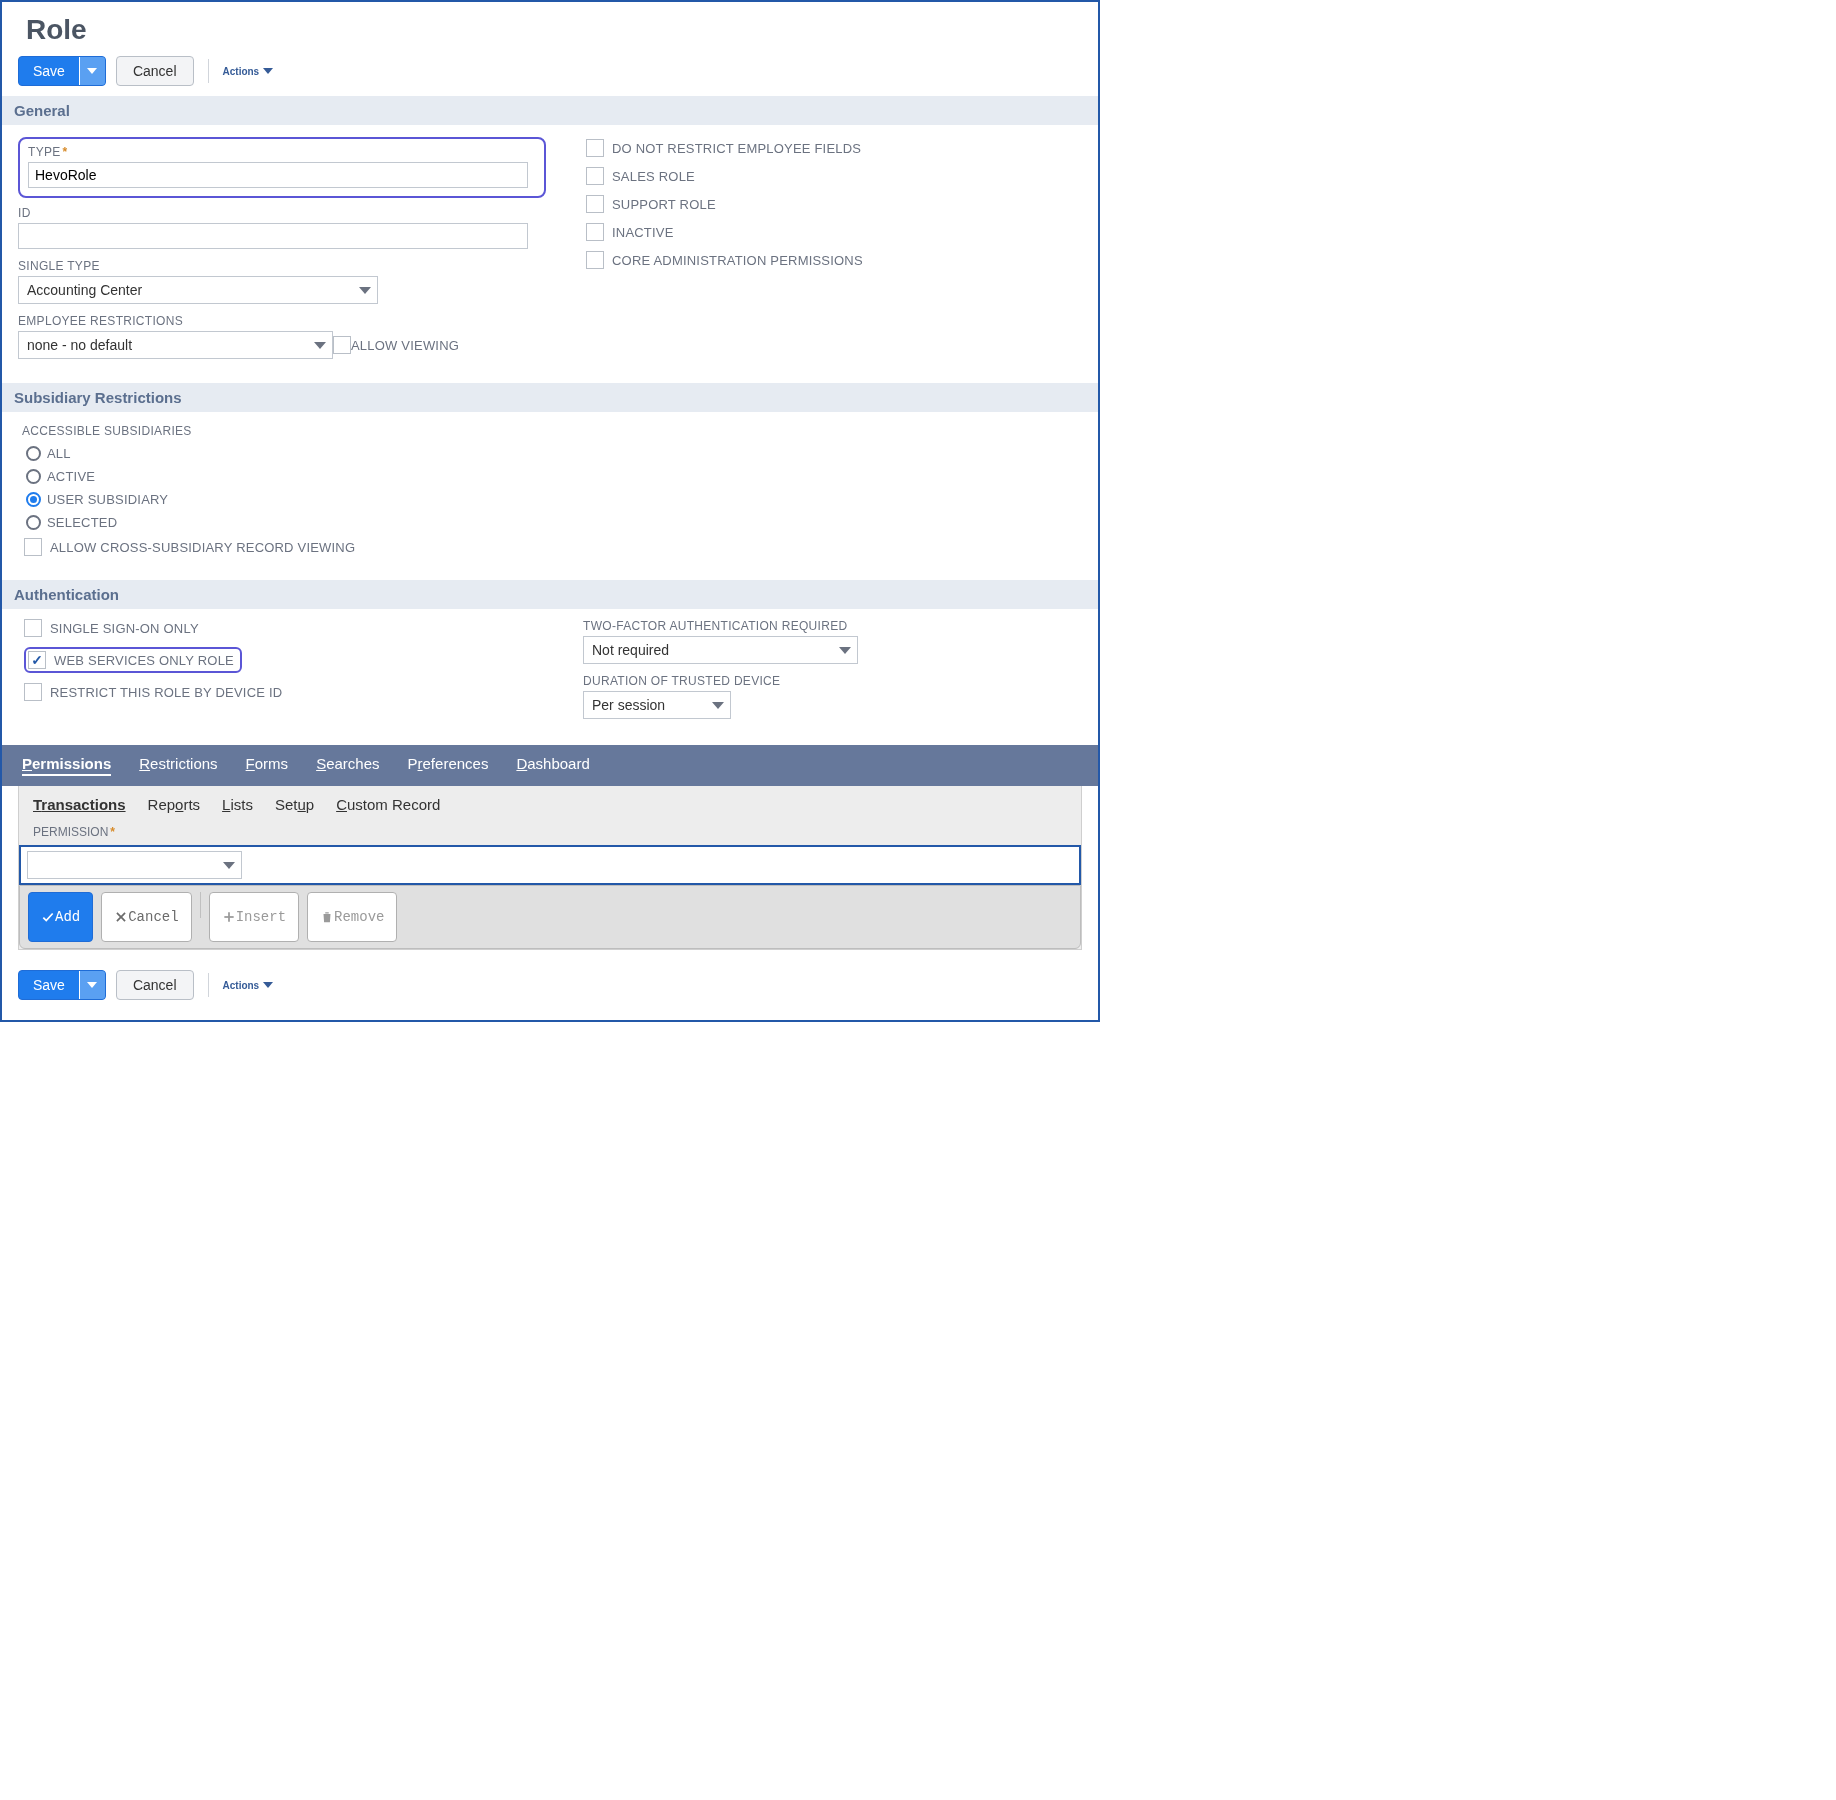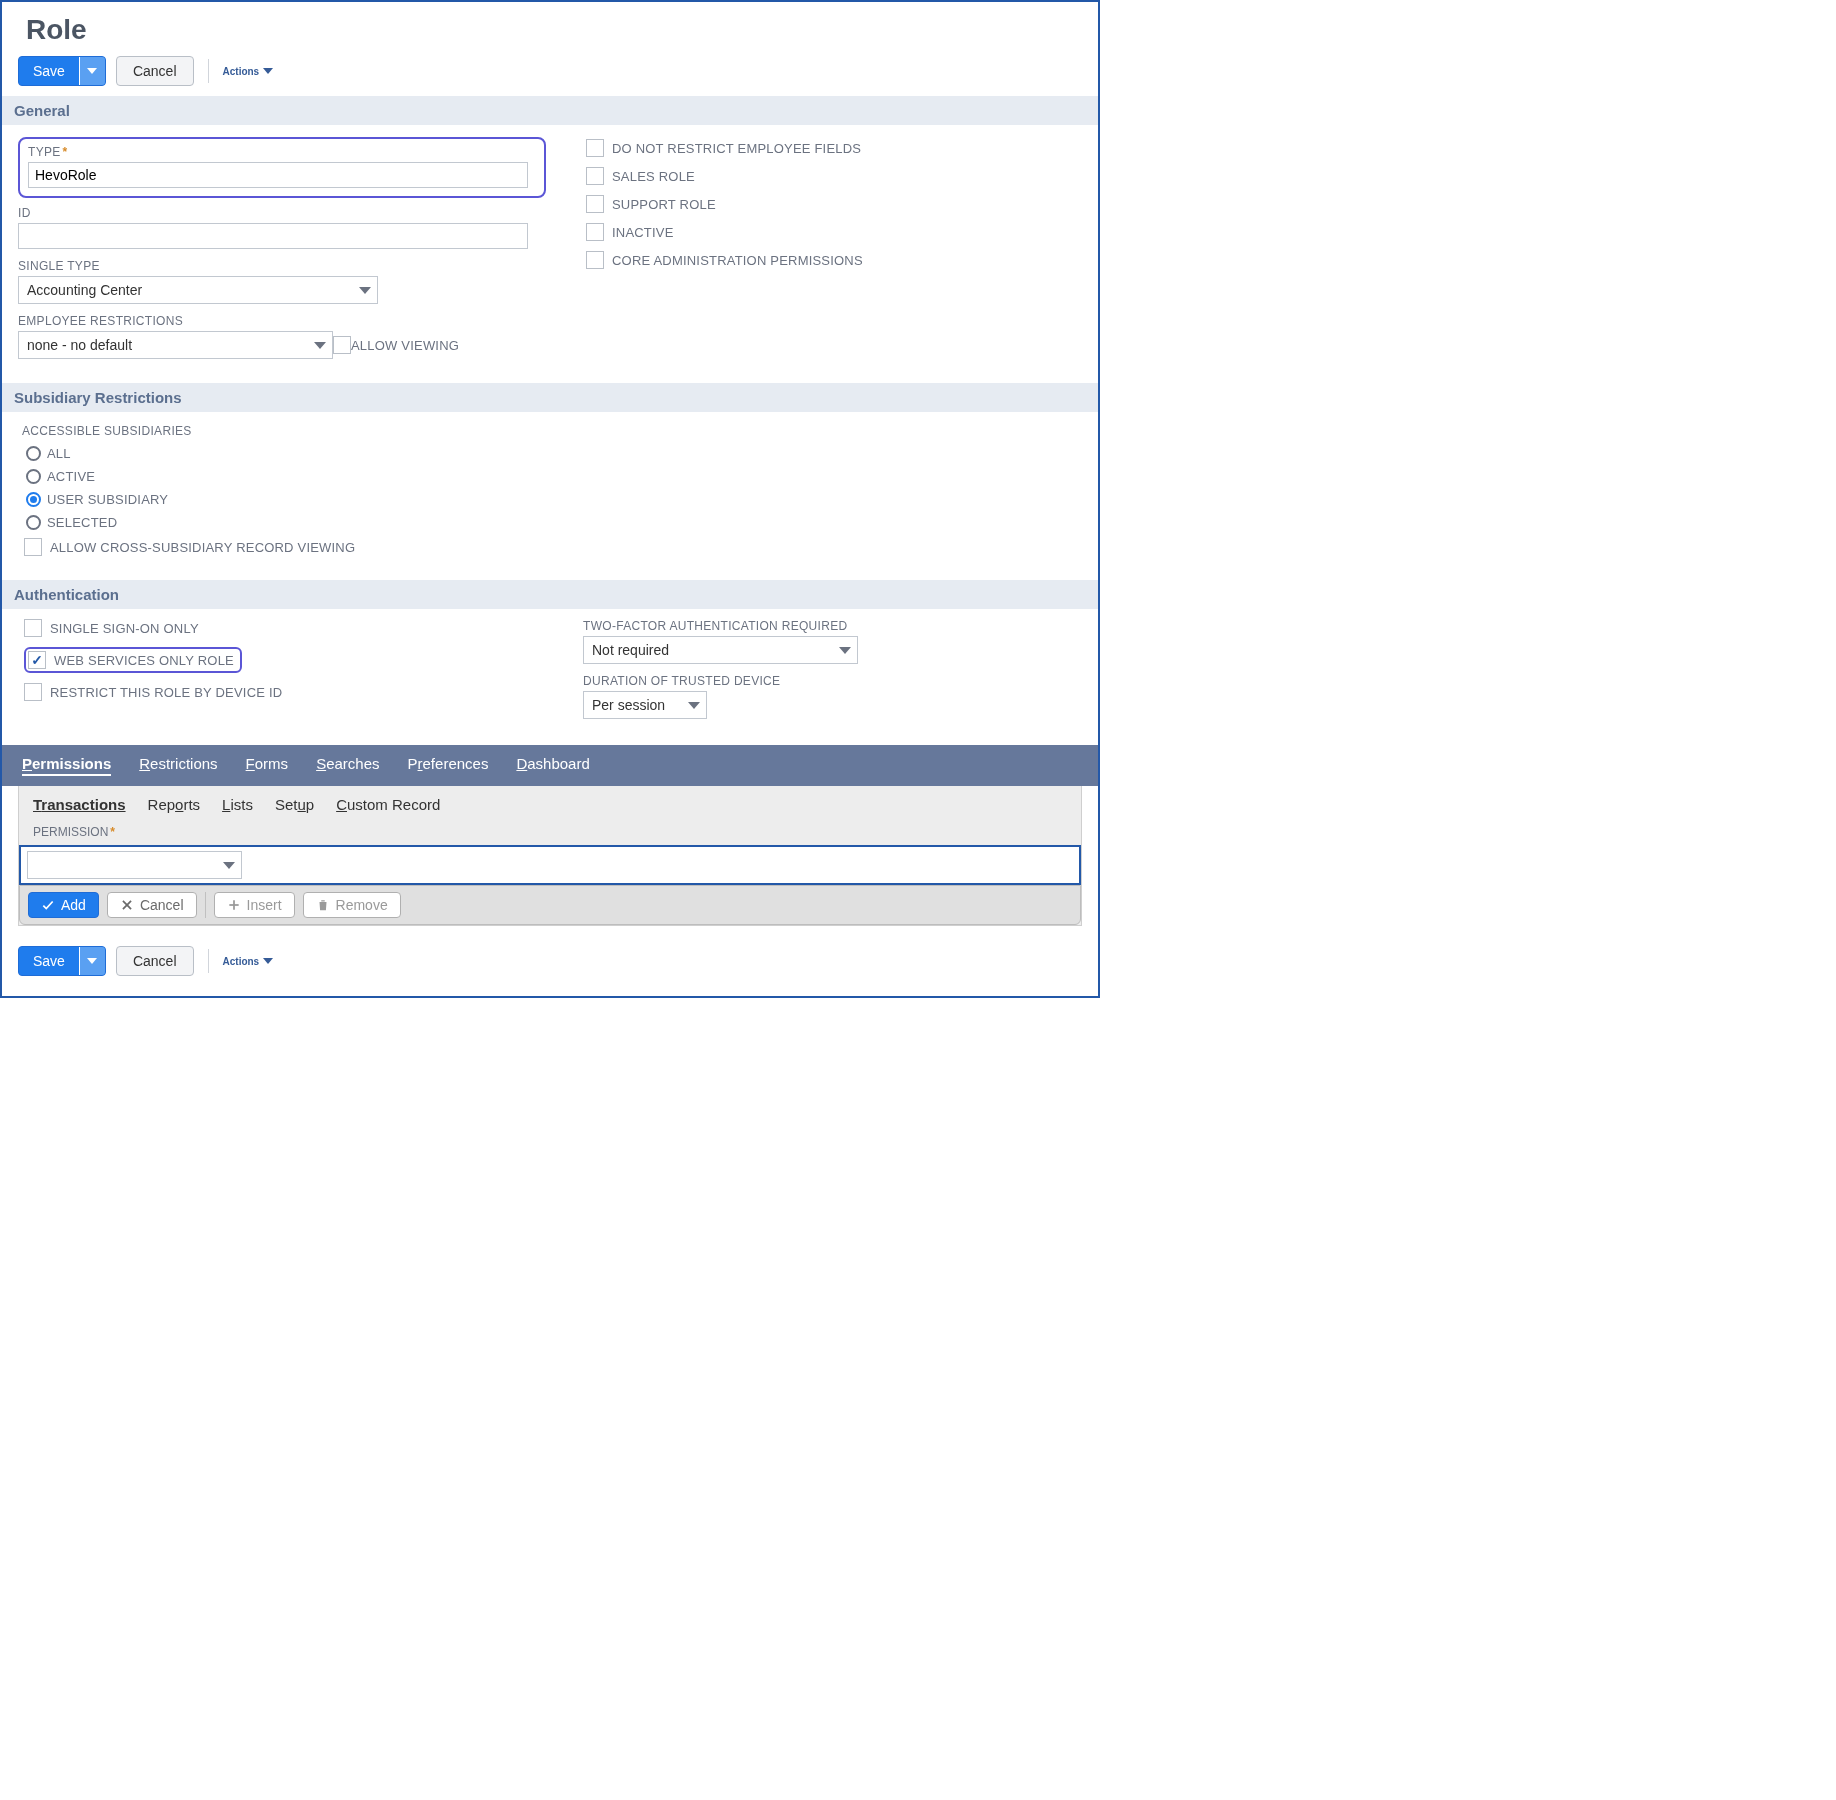--- a/index.html
+++ b/index.html
@@ -116,21 +116,21 @@
     align-items: center;
     border: 1px solid #c2c8d0;
     background: #fff;
     height: 28px;
     padding: 0 6px 0 8px;
     justify-content: space-between;
   }
   .select-wrap.w360 { width: 360px; }
   .select-wrap.w310 { width: 315px; }
   .select-wrap.w270 { width: 275px; }
-  .select-wrap.w150 { width: 124px; }
+  .select-wrap.w150 { width: 148px; }
   .select-wrap.w210 { width: 215px; }
   .select-txt { font-size: 14px; color: #333; }
   .chev {
     width: 0; height: 0;
     border-left: 6px solid transparent;
     border-right: 6px solid transparent;
     border-top: 7px solid #6b7280;
   }
   .chev.small {
     border-left-width: 5px;
@@ -255,28 +255,28 @@
     border: 1px solid #bdbdbd;
     border-radius: 0 0 6px 6px;
     padding: 6px 8px;
     display: flex;
     gap: 8px;
     margin-top: 0;
   }
   .ab-btn {
     display: inline-flex;
     align-items: center;
-    gap: 6px;
     border: 1px solid #b0b0b0;
     border-radius: 4px;
-    padding: 4px 12px;
+    padding: 16px 12px;
     background: #fff;
     color: #6b6b6b;
     font-size: 14px;
     cursor: pointer;
+    font-family: Liberation Mono, monospace;
   }
   .ab-btn.primary {
     background: #1f7ced;
     color: #fff;
     border-color: #1f6cd6;
     font-weight: 500;
   }
   .ab-btn.dis { color: #9a9a9a; }
   .ab-sep {
     width: 1px; background: #c0c0c0; height: 26px;

